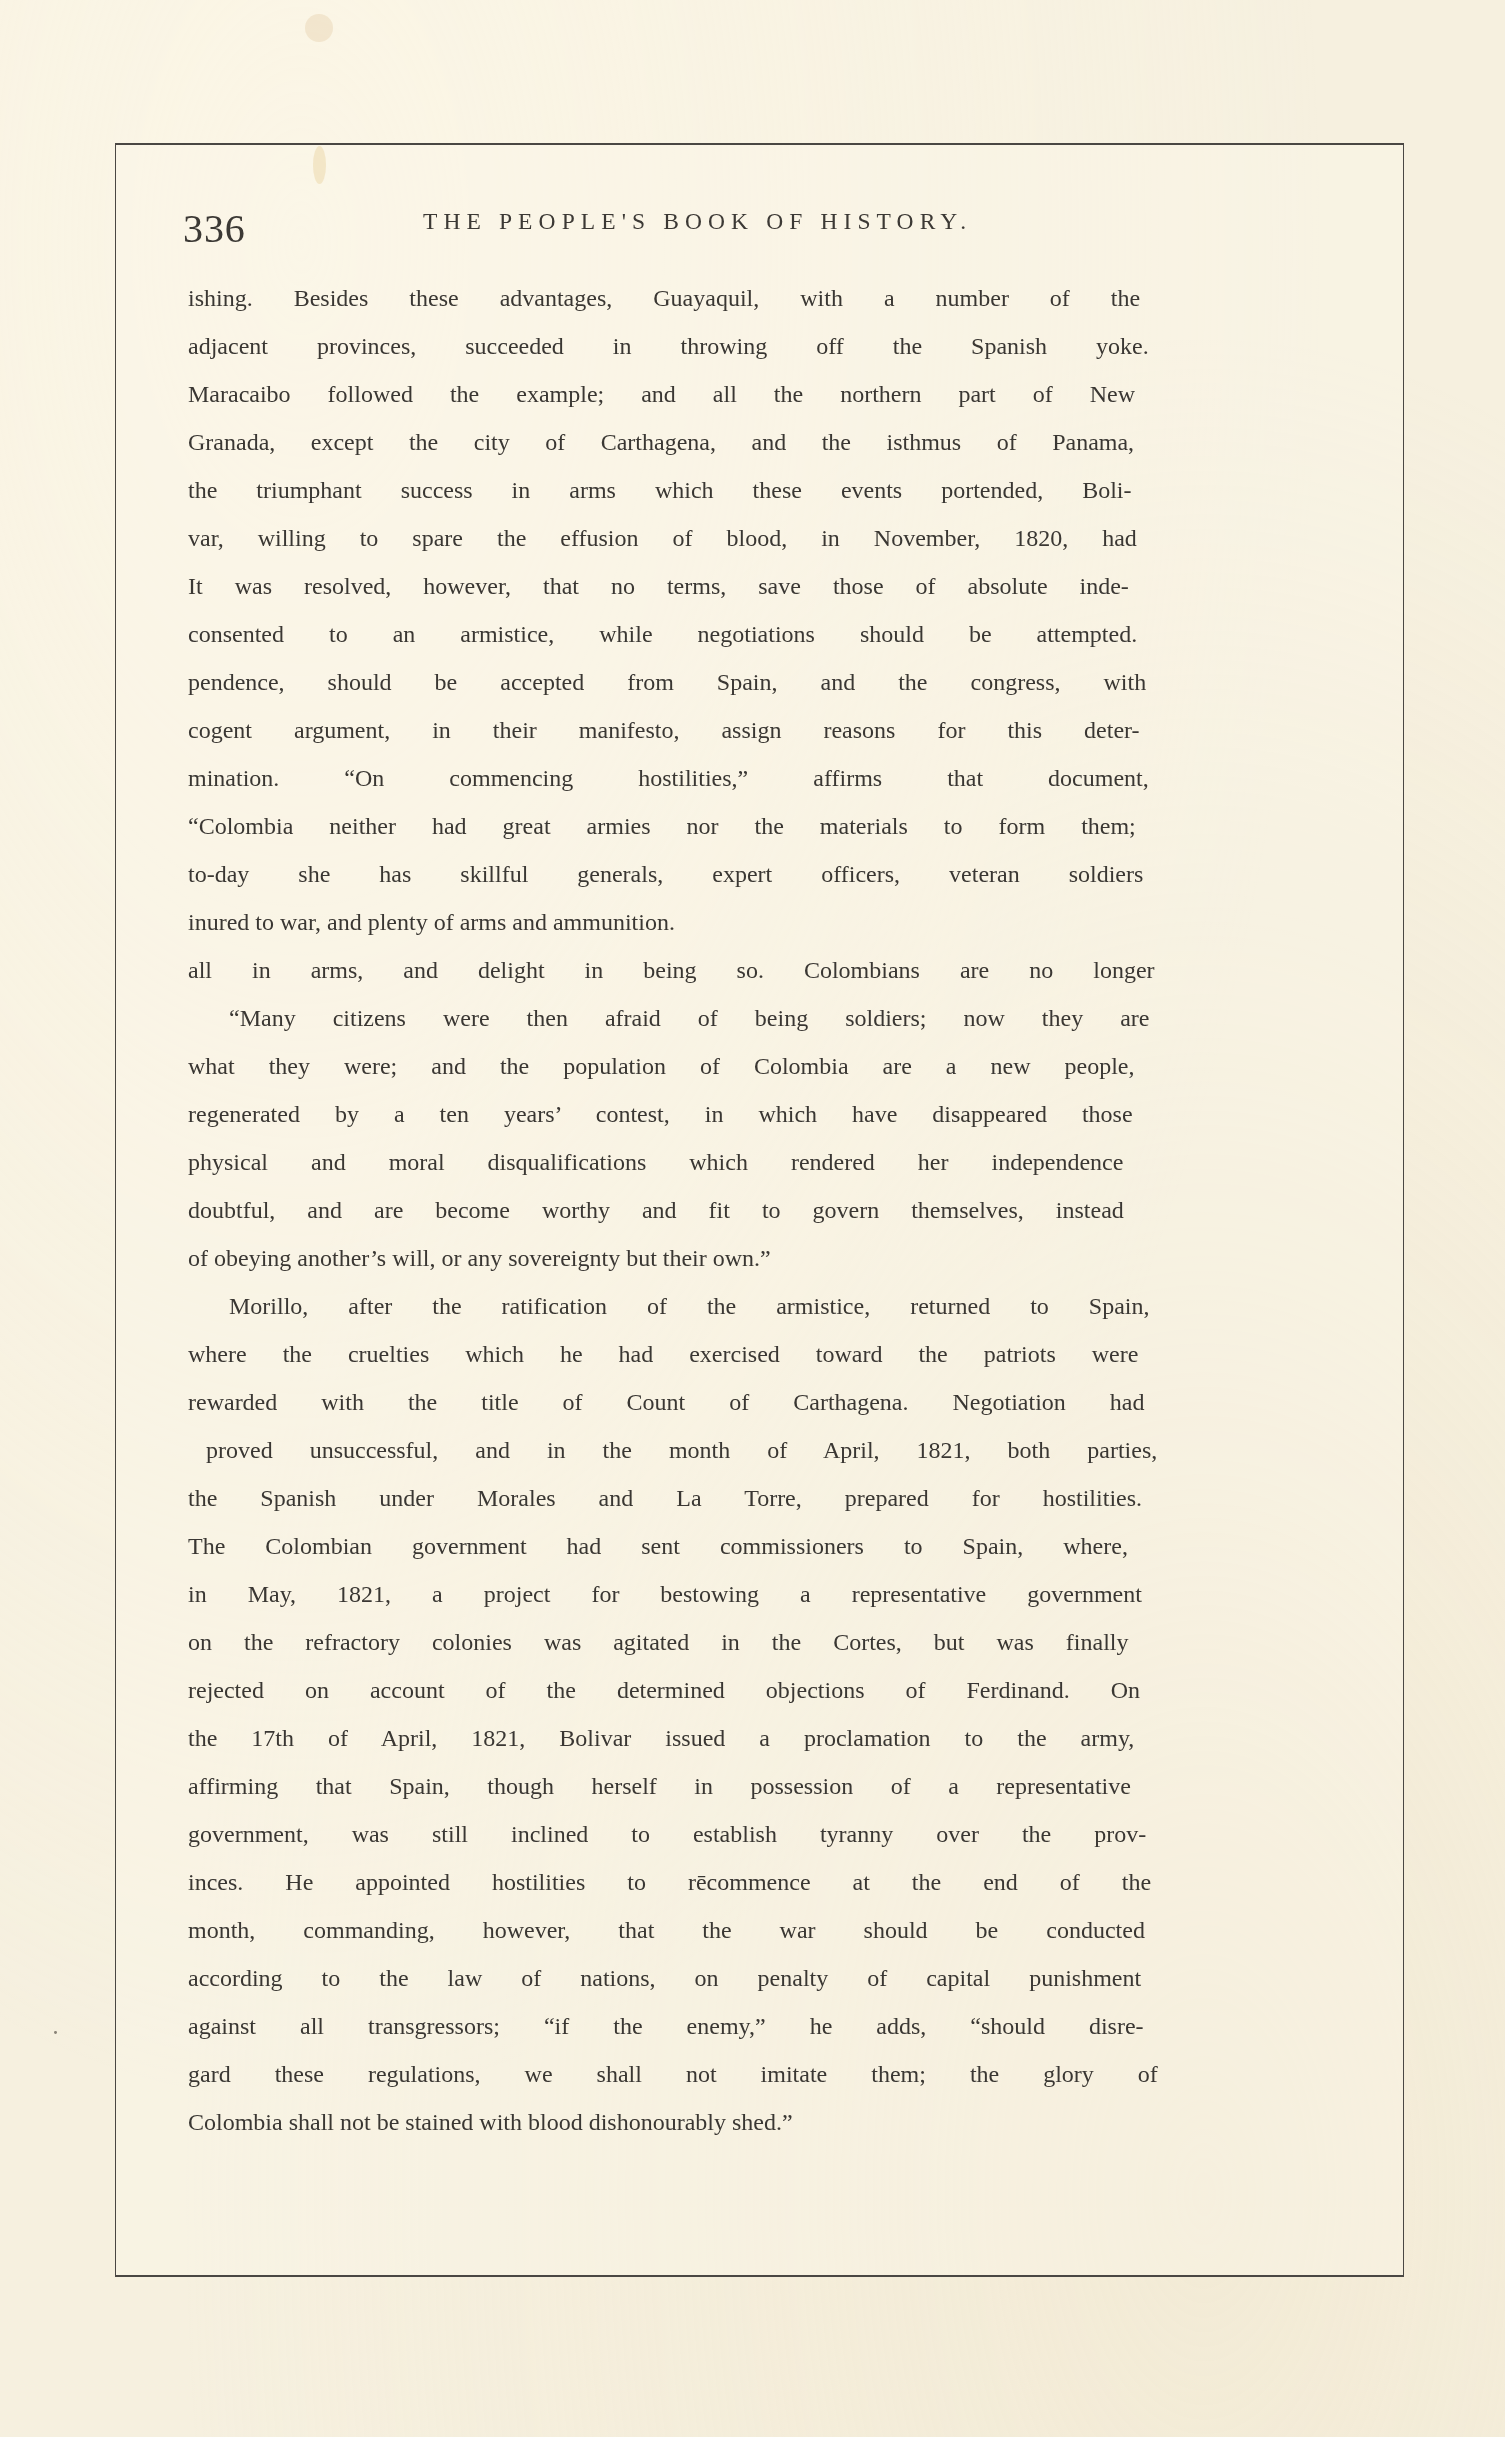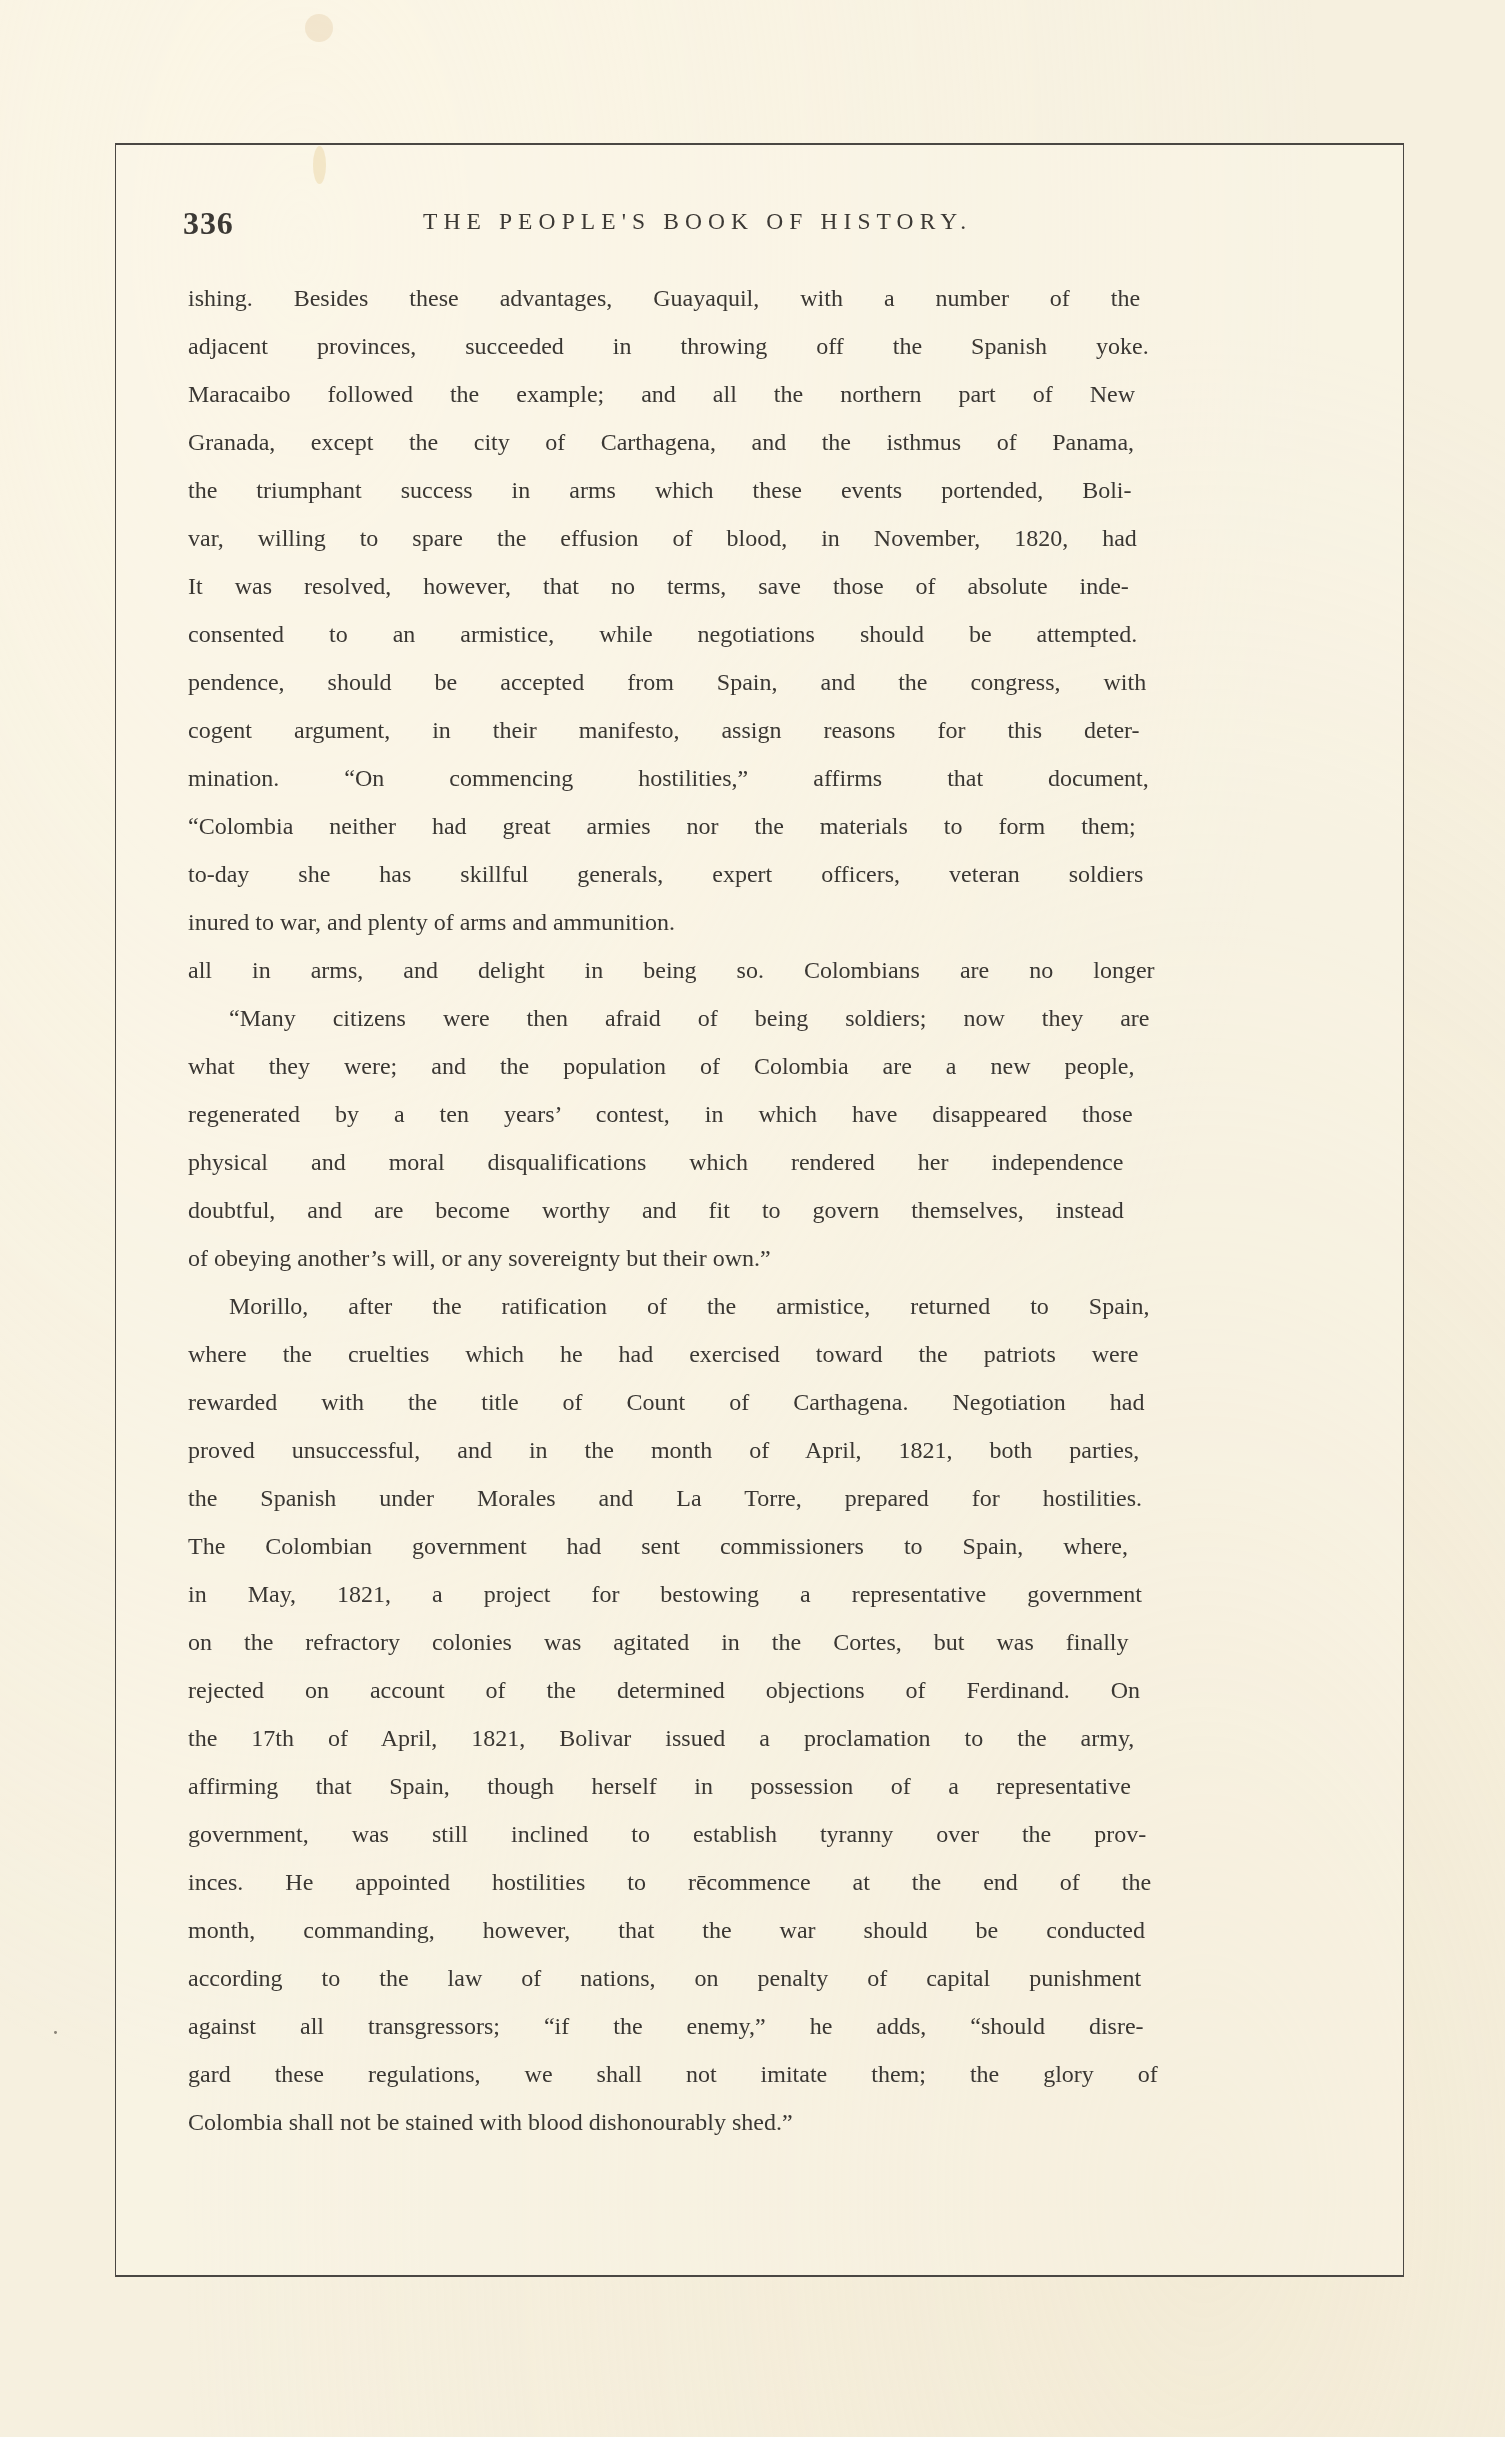--- a/index.html
+++ b/index.html
@@ -35,24 +35,23 @@
     left: 183px;
     top: 199px;
     width: 1165px;
     height: 47px;
   }
   .page-number {
     position: absolute;
     left: 0;
     top: 5.6px;
     font-family: "Liberation Serif", "DejaVu Serif", serif;
-    font-size: 32px;
+    font-size: 40px;
     letter-spacing: 0.9px;
     color: #3c3935;
-    font-weight: bold;
   }
   .book-title {
     position: absolute;
     left: 240px;
     top: 9.4px;
     font-family: "Liberation Serif", "DejaVu Serif", serif;
     font-size: 23.5px;
     letter-spacing: 6.1px;
     color: #3c3935;
   }
@@ -139,21 +138,21 @@
     <span class="line" style="display: block; width: auto; word-spacing: 34px; text-align: left; text-align-last: left;">all in arms, and delight in being so.  Colombians are no longer</span>
     <span class="line indent" style="display: block; width: auto; word-spacing: 31px; text-align: left; text-align-last: left;">“Many citizens were then afraid of being soldiers; now they are</span>
     <span class="line" style="display: block; width: auto; word-spacing: 28px; text-align: left; text-align-last: left;">what they were; and the population of Colombia are a new people,</span>
     <span class="line" style="display: block; width: auto; word-spacing: 29px; text-align: left; text-align-last: left;">regenerated by a ten years’ contest, in which have disappeared those</span>
     <span class="line" style="display: block; width: auto; word-spacing: 37px; text-align: left; text-align-last: left;">physical and moral disqualifications which rendered her independence</span>
     <span class="line" style="display: block; width: auto; word-spacing: 26px; text-align: left; text-align-last: left;">doubtful, and are become worthy and fit to govern themselves, instead</span>
     <span class="line last" style="display: block; width: auto; text-align: left; text-align-last: left;">of obeying another’s will, or any sovereignty but their own.”</span>
     <span class="line indent" style="display: block; width: auto; word-spacing: 34px; text-align: left; text-align-last: left;">Morillo, after the ratification of the armistice, returned to Spain,</span>
     <span class="line" style="display: block; width: auto; word-spacing: 30px; text-align: left; text-align-last: left;">where the cruelties which he had exercised toward the patriots were</span>
     <span class="line" style="display: block; width: auto; word-spacing: 38px; text-align: left; text-align-last: left;">rewarded with the title of Count of Carthagena.  Negotiation had</span>
-    <span class="line" style="display: block; width: auto; word-spacing: 31px; text-align: left; text-align-last: left;">proved unsuccessful, and in the month of April, 1821, both parties,</span>
+    <span class="line" style="display: block; width: auto; word-spacing: 31px; text-align: left; text-align-last: left; margin-left: 18px;">proved unsuccessful, and in the month of April, 1821, both parties,</span>
     <span class="line" style="display: block; width: auto; word-spacing: 37px; text-align: left; text-align-last: left;">the Spanish under Morales and La Torre, prepared for hostilities.</span>
     <span class="line" style="display: block; width: auto; word-spacing: 34px; text-align: center; text-align-last: left;">The Colombian government had sent commissioners to Spain, where,</span>
     <span class="line" style="display: block; width: auto; word-spacing: 35px; text-align: left; text-align-last: left;">in May, 1821, a project for bestowing a representative government</span>
     <span class="line" style="display: block; width: auto; word-spacing: 26px; text-align: left; text-align-last: left;">on the refractory colonies was agitated in the Cortes, but was finally</span>
     <span class="line" style="display: block; width: auto; word-spacing: 35px; text-align: left; text-align-last: left;">rejected on account of the determined objections of Ferdinand.  On</span>
     <span class="line" style="display: block; width: auto; word-spacing: 28px; text-align: left; text-align-last: left;">the 17th of April, 1821, Bolivar issued a proclamation to the army,</span>
     <span class="line" style="display: block; width: auto; word-spacing: 31.5px; text-align: left; text-align-last: left;">affirming that Spain, though herself in possession of a representative</span>
     <span class="line" style="display: block; width: auto; word-spacing: 37px; text-align: left; text-align-last: left;">government, was still inclined to establish tyranny over the prov-</span>
     <span class="line" style="display: block; width: auto; word-spacing: 36px; text-align: left; text-align-last: left;">inces.  He appointed hostilities to rēcommence at the end of the</span>
     <span class="line" style="display: block; width: auto; word-spacing: 42px; text-align: left; text-align-last: left;">month, commanding, however, that the war should be conducted</span>

